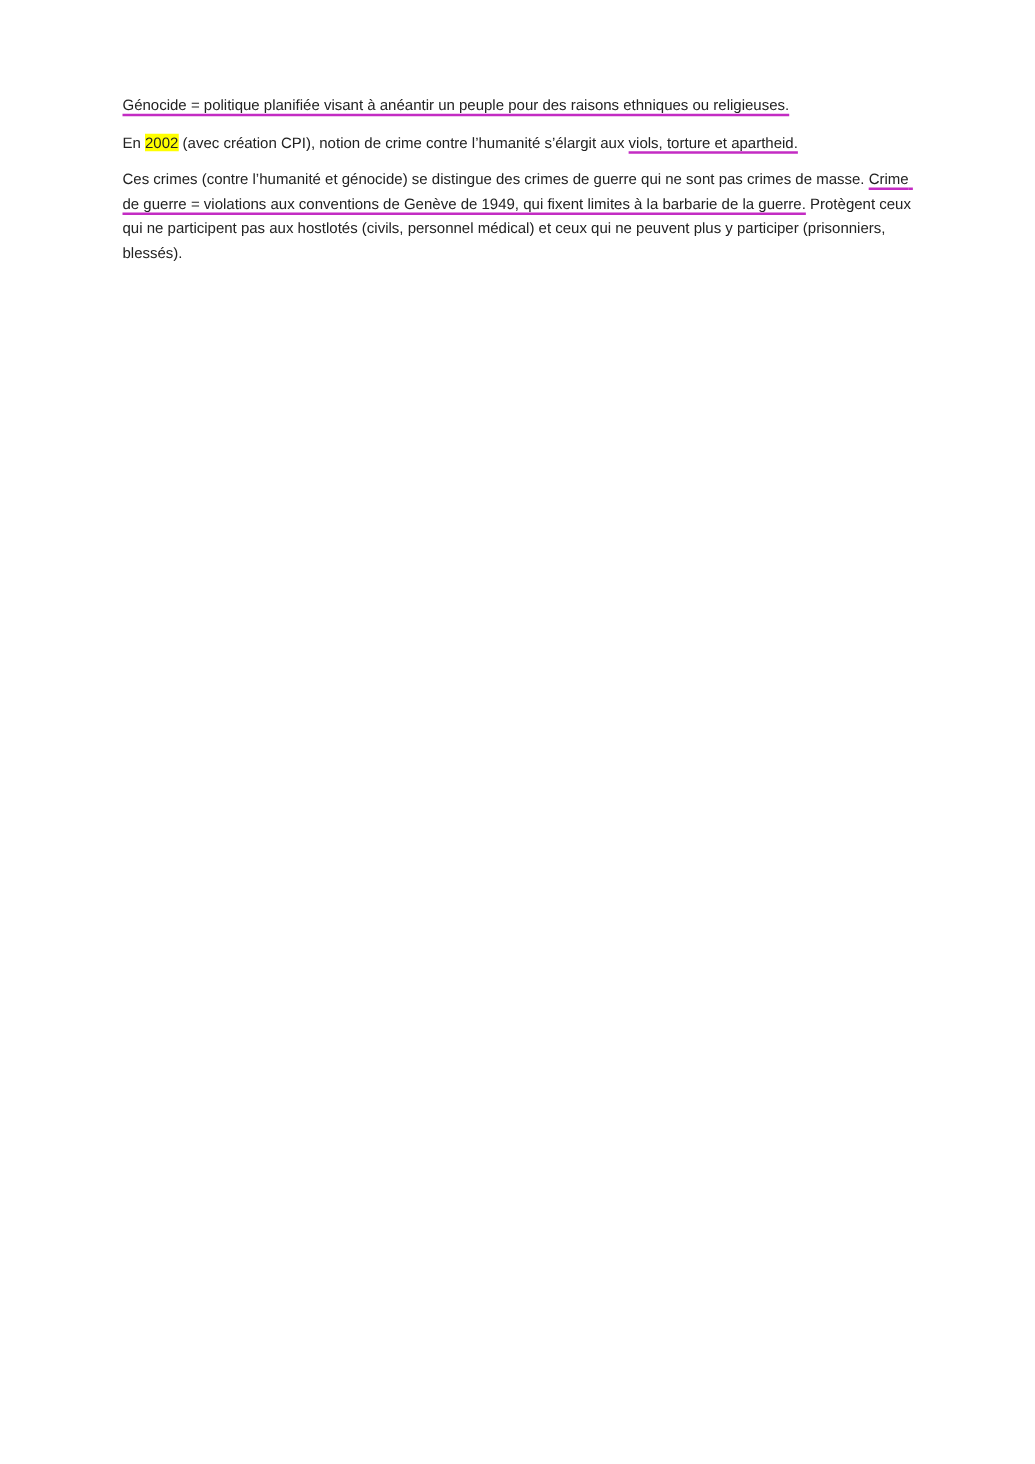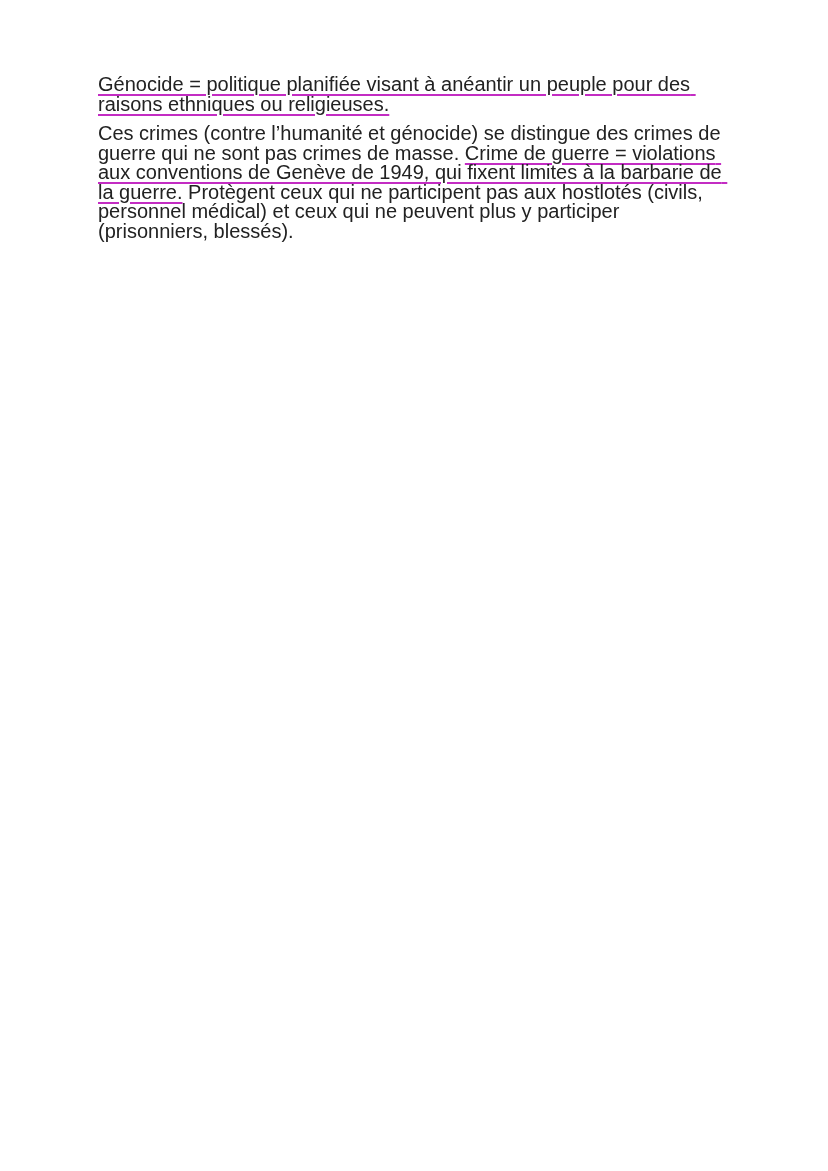--- a/index.html
+++ b/index.html
@@ -21,21 +21,21 @@
     top: 0;
     width: 828px;
     height: 1171px;
     background: #ffffff;
   }
   .doc-content {
     position: absolute;
     left: 98px;
     top: 75px;
     width: 631px;
-    font-size: 20px;
+    font-size: 12px;
     line-height: 19.5px;
     color: var(--text-color, #222222);
     text-align: left;
   }
   .para {
     margin: 0 0 10px 0;
     padding: 0;
   }
   .run {
     white-space: pre-wrap;
@@ -51,17 +51,18 @@
   }
 </style>
 </head>
 <body>
 
 <div class="page">
   <div class="doc-content">
 
     <p class="para"><span class="run underline">Génocide = politique planifiée visant à anéantir un peuple pour des raisons ethniques ou religieuses.</span></p>
 
+    <p class="para"><span class="run">En </span><span class="run highlight">2002</span><span class="run"> (avec création CPI), notion de crime contre l’humanité s’élargit aux </span><span class="run underline">viols, torture et apartheid.</span></p>
 
     <p class="para"><span class="run">Ces crimes (contre l’humanité et génocide) se distingue des crimes de guerre qui ne sont pas crimes de masse. </span><span class="run underline">Crime de guerre = violations aux conventions de Genève de 1949, qui fixent limites à la barbarie de la guerre.</span><span class="run"> Protègent ceux qui ne participent pas aux hostlotés (civils, personnel médical) et ceux qui ne peuvent plus y participer (prisonniers, blessés).</span></p>
 
   </div>
 </div>
 
 </body></html>

